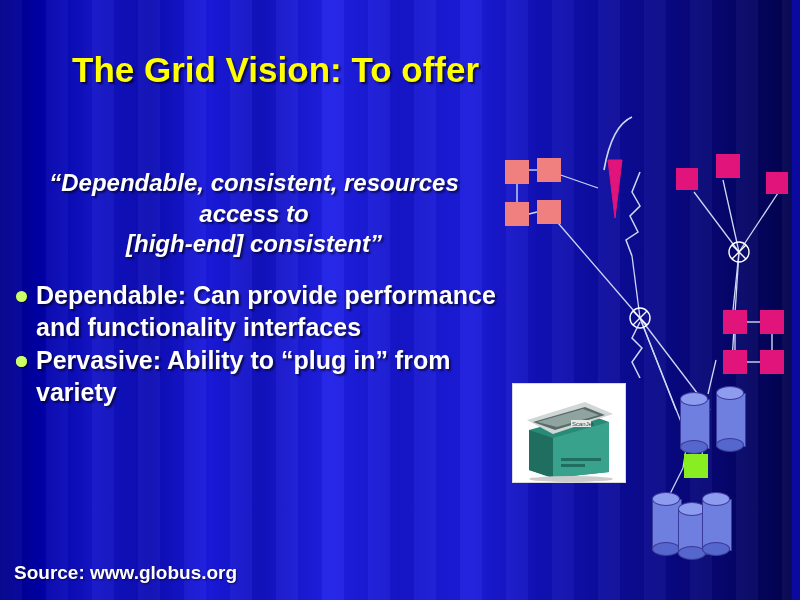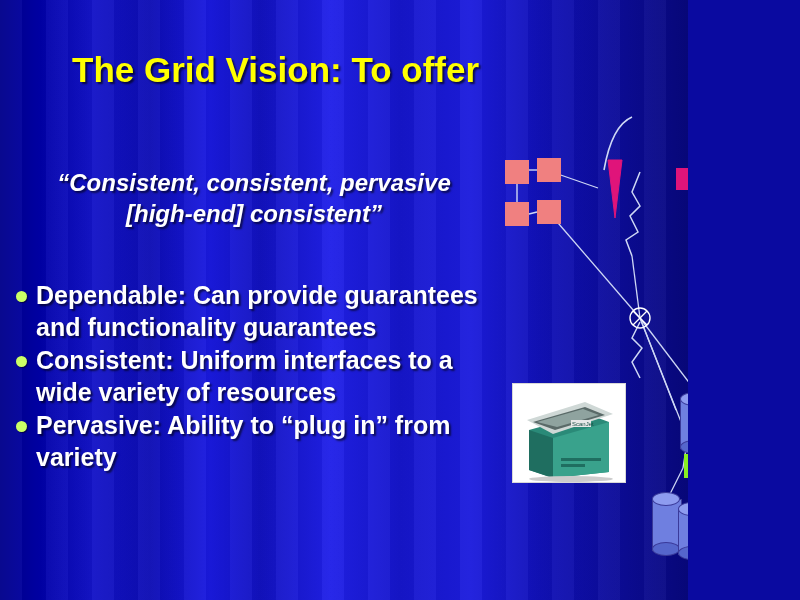--- a/index.html
+++ b/index.html
@@ -2,21 +2,21 @@
 <html><head>
 <meta charset="utf-8">
 <style>
   html,body{margin:0;padding:0;}
   body{
     width:800px;height:600px;overflow:hidden;
     font-family:"Liberation Sans", sans-serif;
     background:#0a0aa0;
   }
   #slide{
-    position:relative;width:688px;height:600px;
+    position:relative;width:792px;height:600px;
     background:
       linear-gradient(to right,
         #00008b 0px, #0000a8 40px, #1414c8 90px, #0d0db4 150px,
         #1a1ae0 210px, #1212c0 260px, #2020e8 330px, #1616cc 400px,
         #1c1cdd 470px, #1111b8 540px, #0c0c9c 610px, #07077c 690px,
         #040460 760px, #020248 800px);
     overflow:hidden;
   }
   
   #bands{
@@ -77,30 +77,32 @@
 </style>
 </head>
 <body>
 
 <div id="slide">
   <div id="bands"></div>
 
   <div id="title">The Grid Vision: To offer</div>
 
   <div id="quote">
-    <div>“Consistent, consistent, pervasive</div>
+    <div>“Dependable, consistent, resources</div>
+    <div>access to</div>
     <div>[high-end] consistent”</div>
   </div>
 
   <ul class="bullets">
-    <li><span class="dot"></span><span>Dependable: Can provide guarantees and functionality guarantees</span></li>
-    <li><span class="dot"></span><span>Consistent: Uniform interfaces to a wide variety of resources</span></li>
+    <li><span class="dot"></span><span>Dependable: Can provide performance and functionality interfaces</span></li>
+    <li><span class="dot"></span></li>
     <li><span class="dot"></span><span>Pervasive: Ability to “plug in” from variety</span></li>
   </ul>
 
+  <div id="source">Source: www.globus.org</div>
 
   <div id="diagram">
     <svg width="320" height="470" viewBox="0 0 320 470">
       <g stroke="#cfd8f5" stroke-width="1.3" fill="none">
 
         <path d="M124,60 C131,20 145,10 152,7" stroke-width="1.6"></path>
 
         <path d="M72,62 L118,78"></path>
         <path d="M72,106 L160,208"></path>
 

